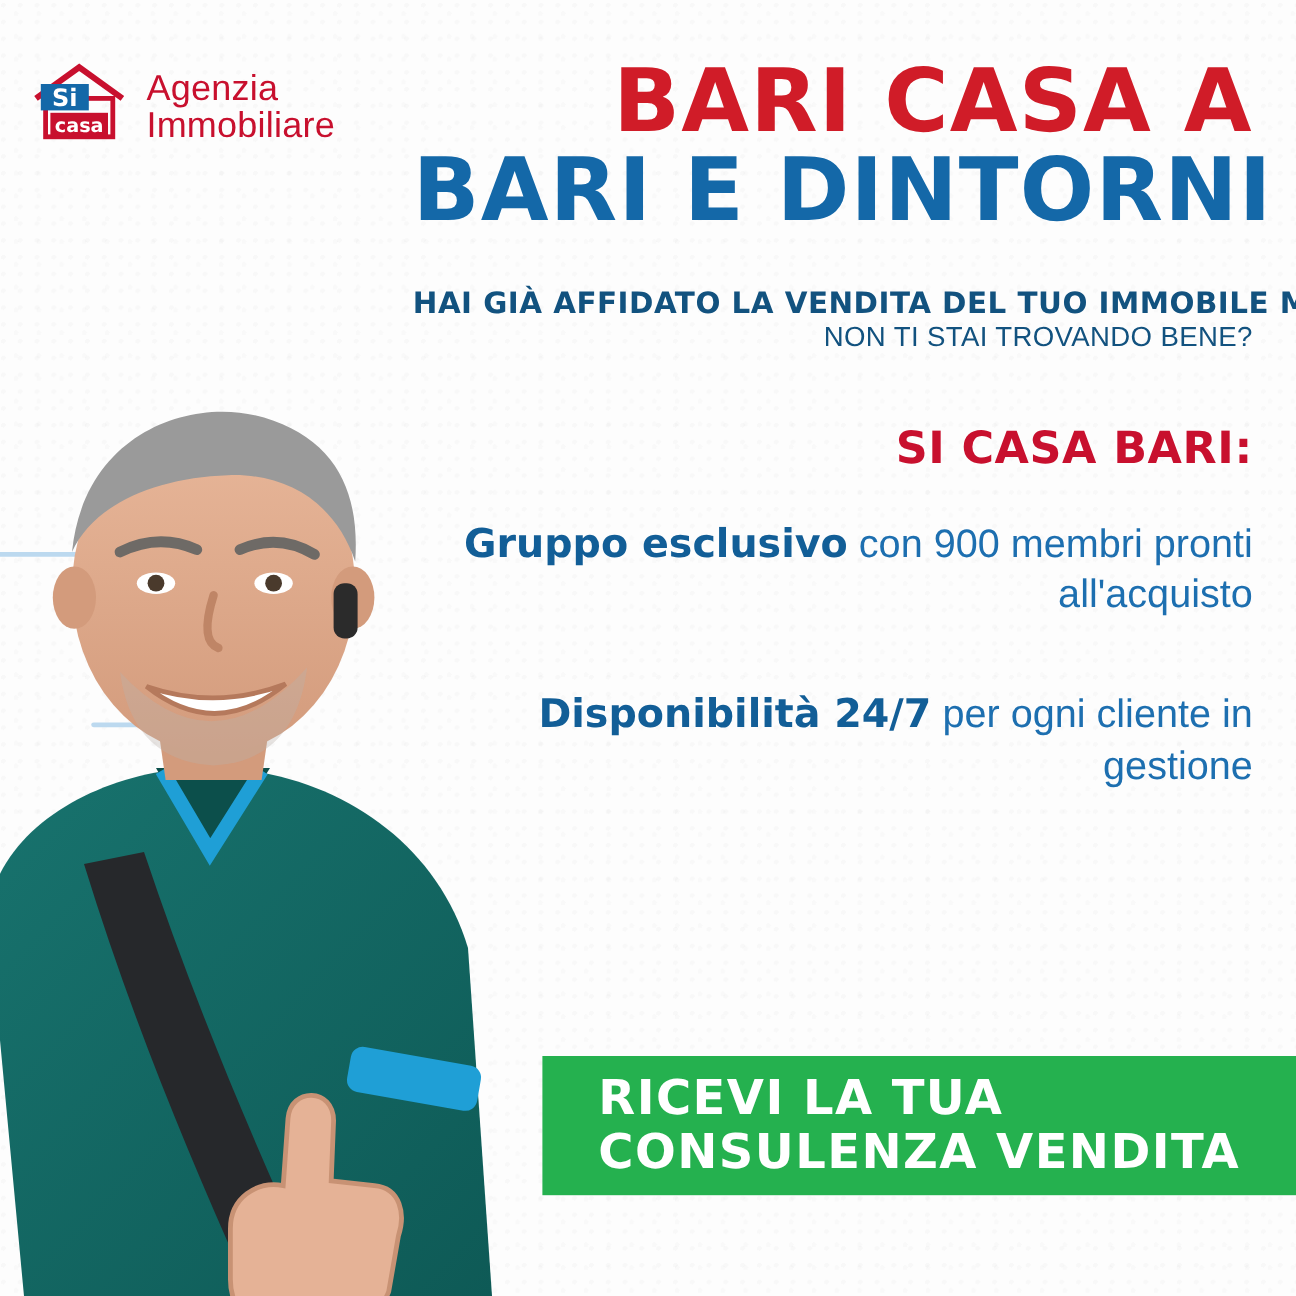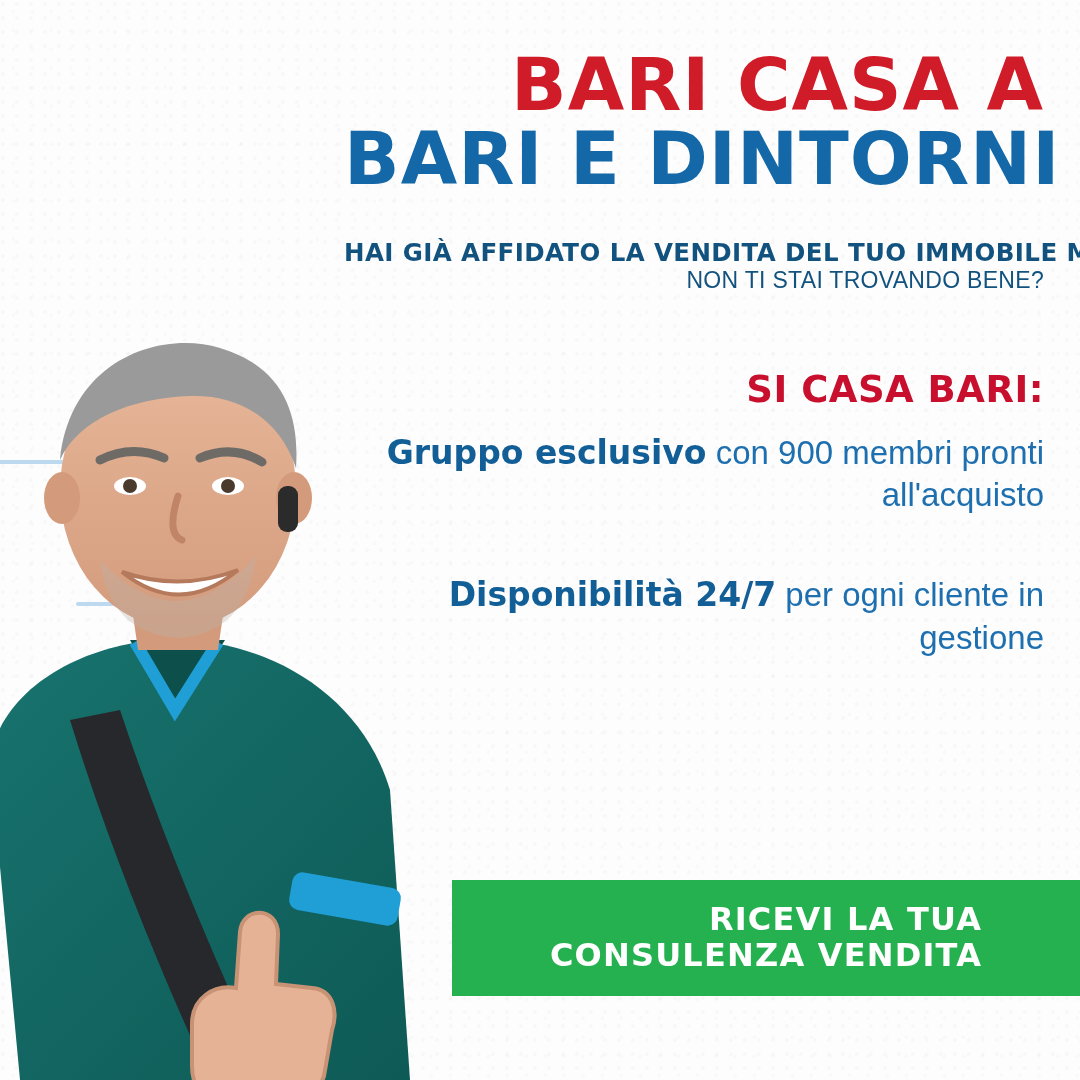--- a/index.html
+++ b/index.html
@@ -103,21 +103,21 @@
     font-size: 23px;
     letter-spacing: 0.3px;
     color: #12527f;
     white-space: nowrap;
   }
 
   
   .brandline {
     position: absolute;
     right: 36px;
-    top: 368px;
+    top: 352px;
     text-align: right;
     width: 700px;
     font-family: "DejaVu Sans", sans-serif;
     font-weight: bold;
     font-size: 37px;
     letter-spacing: 0.5px;
     color: #c8102e;
   }
 
   
@@ -168,45 +168,61 @@
     left: 452px;
     top: 880px;
     width: 628px;
     height: 116px;
     background: #25b14f;
     display: flex;
     align-items: center;
     justify-content: center;
   }
   .cta-text {
-    text-align: right;
+    text-align: left;
     color: #ffffff;
     font-family: "DejaVu Sans", sans-serif;
     font-weight: bold;
-    font-size: 32px;
+    font-size: 40px;
     line-height: 1.12;
     letter-spacing: 1.2px;
   }
 
   
   .photo {
     position: absolute;
     left: -40px;
     bottom: 0;
     width: 560px;
     height: 790px;
     pointer-events: none;
   }
   .photo svg { display: block; }
 </style>
 </head>
 <body>
 
 <div class="poster">
 
+  <div class="logo-block">
+    <div class="logo-mark">
+      <svg width="84" height="74" viewBox="0 0 84 74" xmlns="http://www.w3.org/2000/svg">
+        <path d="M6 30 L42 4 L78 30" fill="none" stroke="#c8102e" stroke-width="5"></path>
+        <rect x="14" y="30" width="56" height="32" fill="none" stroke="#c8102e" stroke-width="4"></rect>
+        <rect x="10" y="18" width="40" height="22" fill="#1468a8"></rect>
+        <text x="30" y="36" font-family="DejaVu Sans, sans-serif" font-size="20" font-weight="bold" fill="#ffffff" text-anchor="middle">Si</text>
+        <rect x="18" y="42" width="48" height="20" fill="#c8102e"></rect>
+        <text x="42" y="58" font-family="DejaVu Sans, sans-serif" font-size="16" font-weight="bold" fill="#ffffff" text-anchor="middle">casa</text>
+      </svg>
+    </div>
+    <div class="logo-words">
+      <span>Agenzia</span>
+      <span>Immobiliare</span>
+    </div>
+  </div>
 
   <div class="headline">
     <div class="line1">BARI CASA A</div>
     <div class="line2">BARI E DINTORNI</div>
   </div>
 
   <div class="subhead">
     <div class="sub1">HAI GIÀ AFFIDATO LA VENDITA DEL TUO IMMOBILE MA</div>
     <div class="sub2">NON TI STAI TROVANDO BENE?</div>
   </div>

